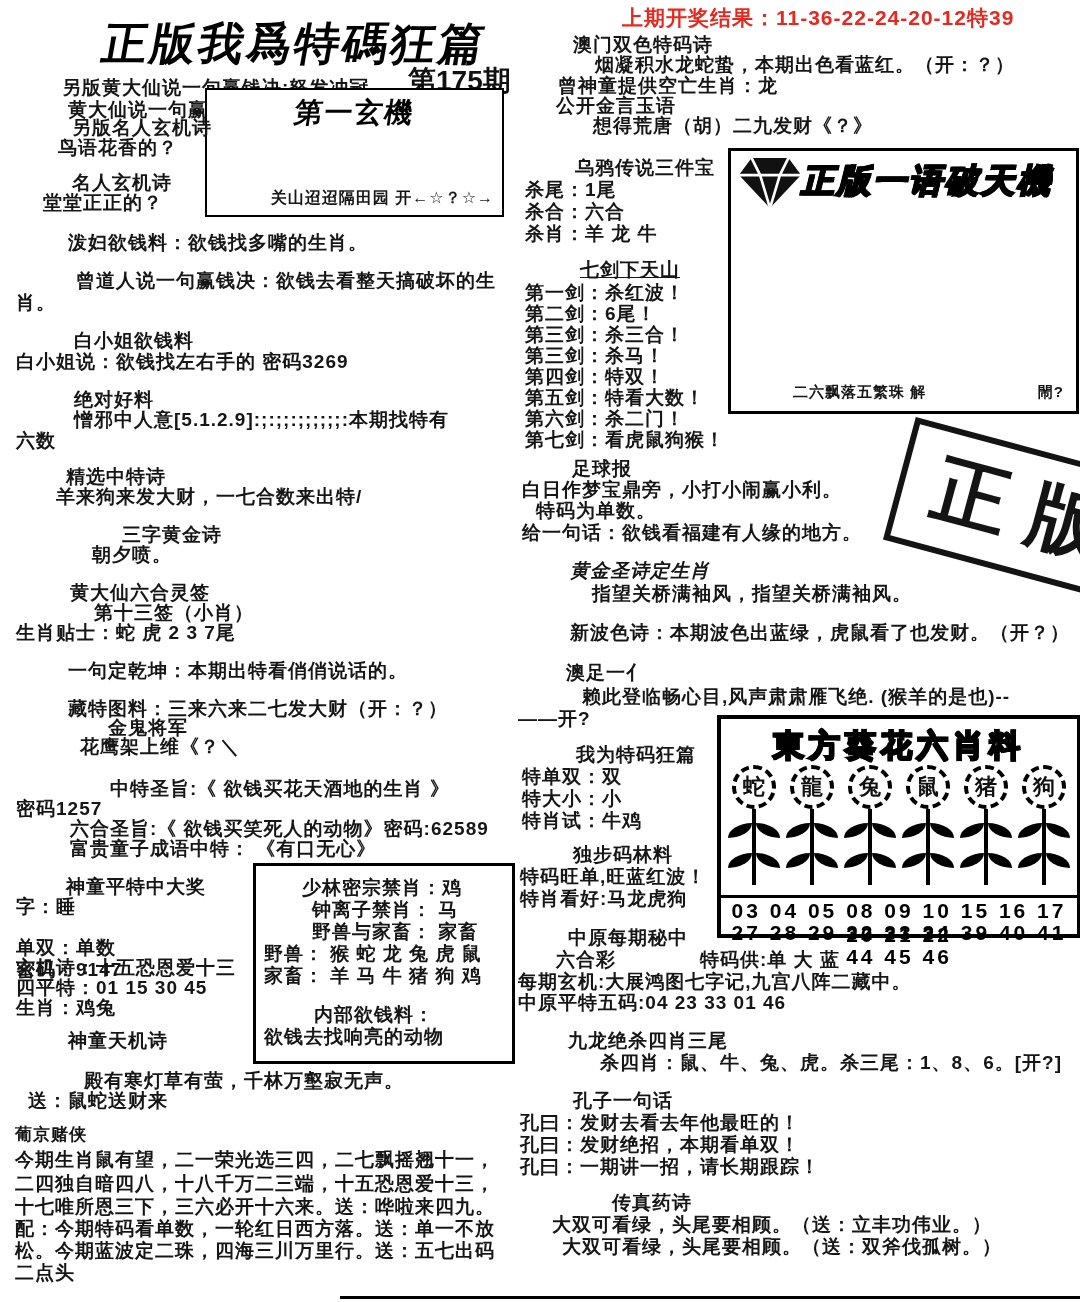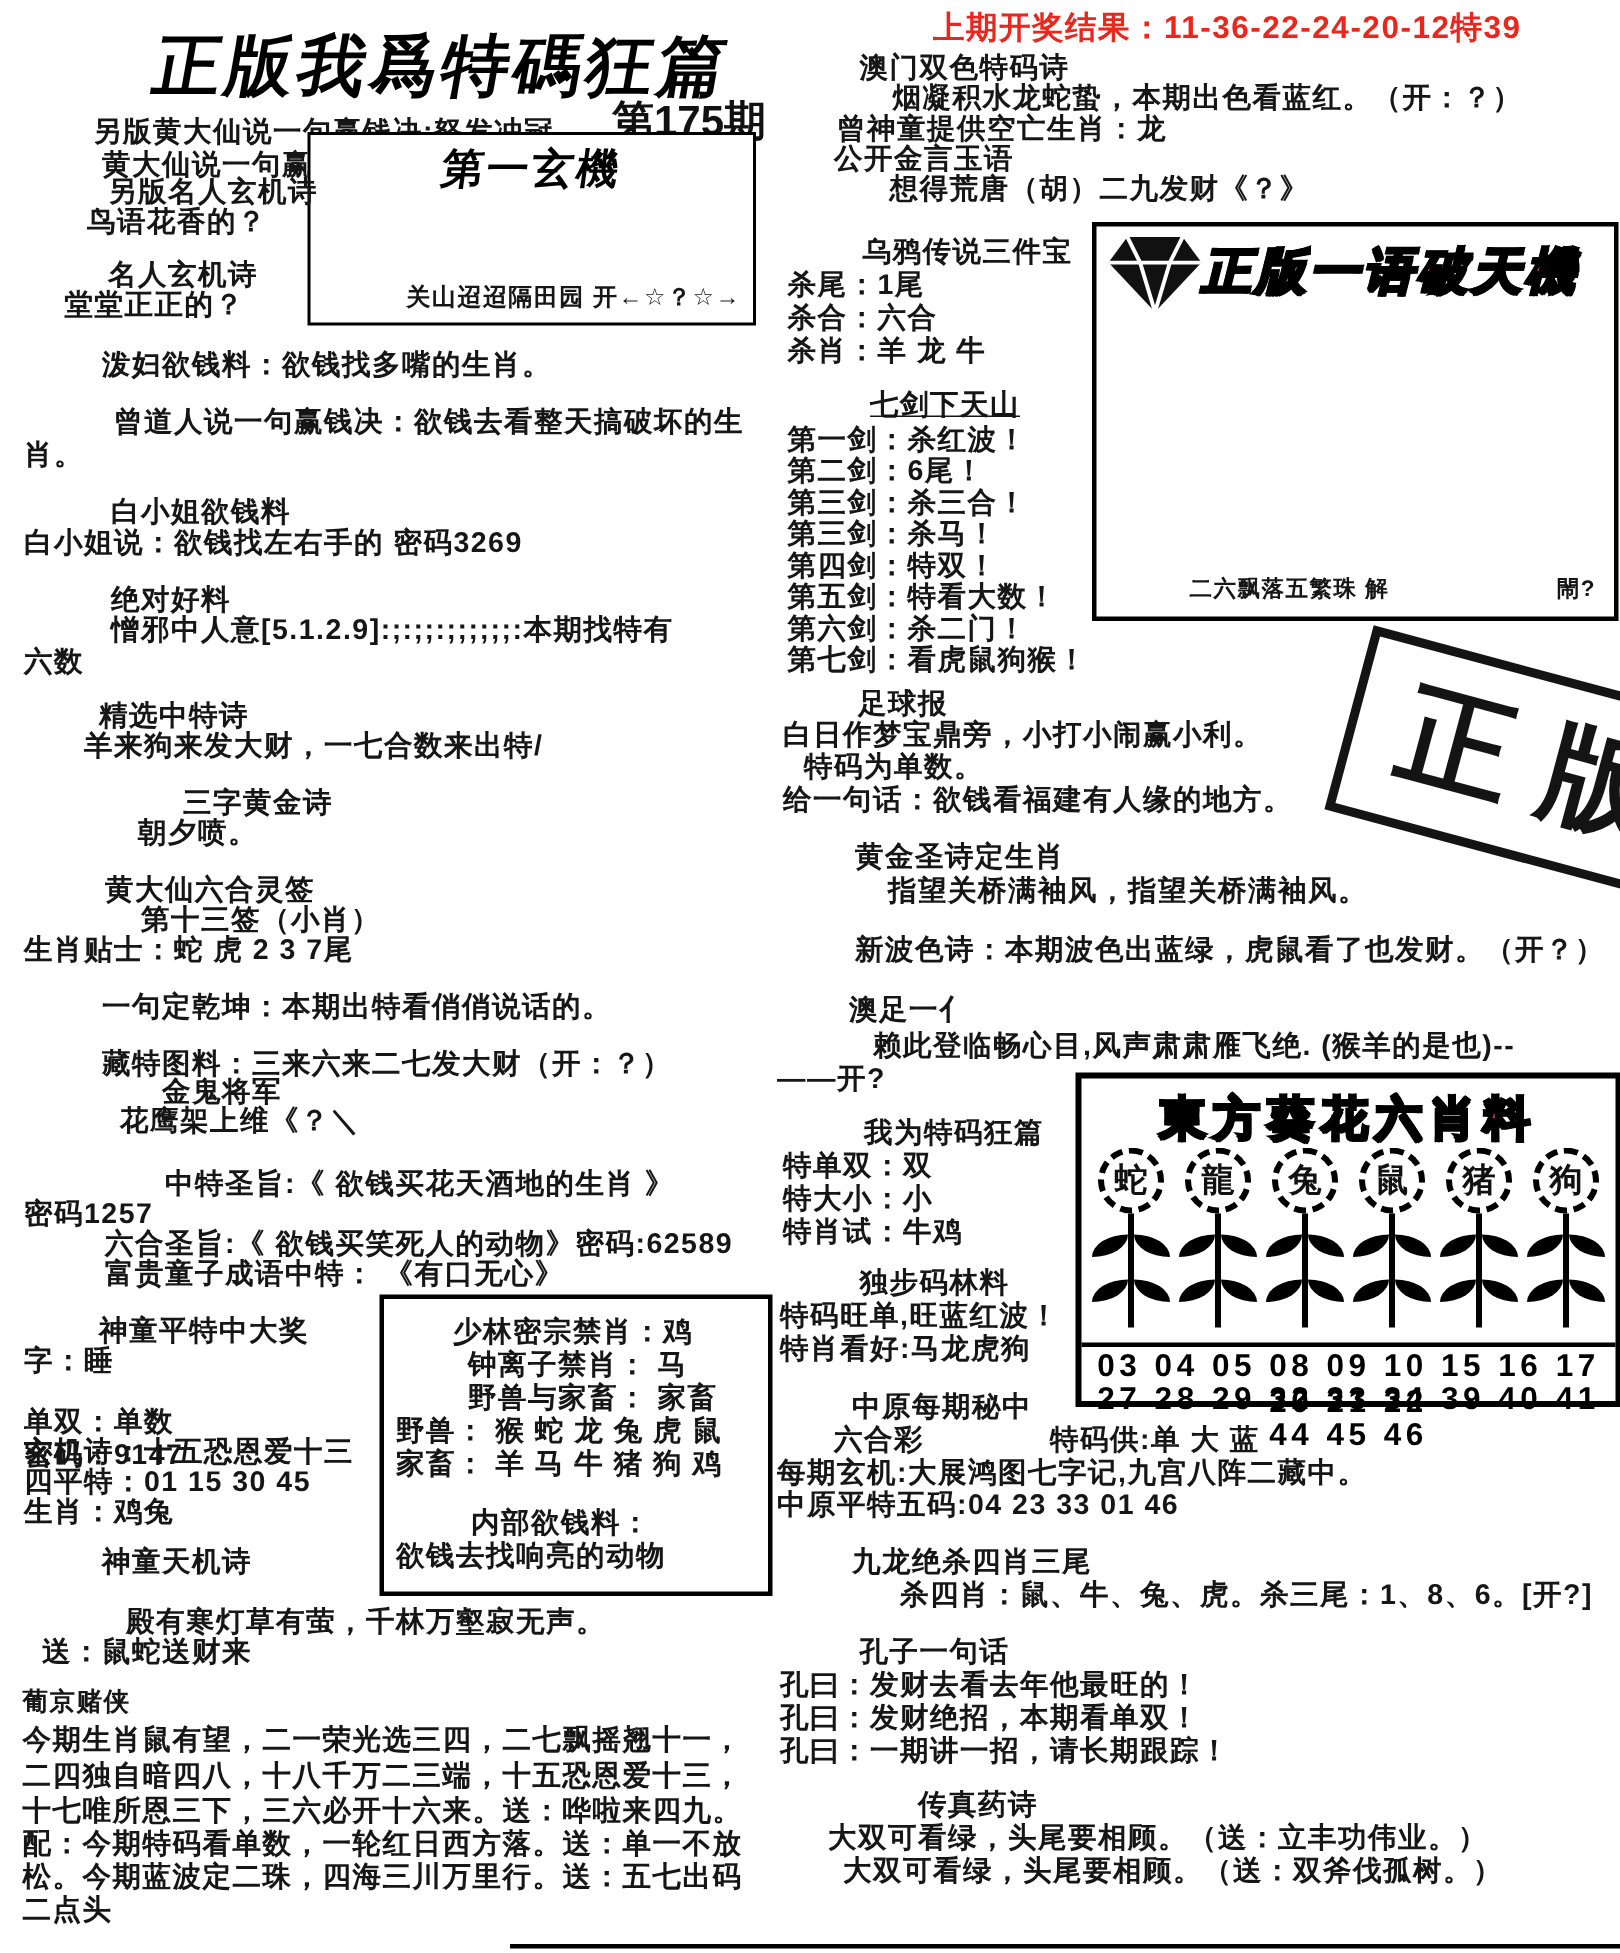--- a/index.html
+++ b/index.html
@@ -147,21 +147,21 @@
 
   <div class="t" style="left:572px;top:456px;">足球报</div>
   <div class="t" style="left:522px;top:477px;">白日作梦宝鼎旁，小打小闹赢小利。</div>
   <div class="t" style="left:522px;top:498px;margin-left:14px;">特码为单数。</div>
   <div class="t" style="left:522px;top:520px;">给一句话：欲钱看福建有人缘的地方。</div>
 
   <div class="stamp">
     <span>正版</span>
   </div>
 
-  <div class="t" style="left:570px;top:558px;">黄金圣诗定生肖</div>
+  <div class="t" style="left:570px;top:558px;font-style:italic;">黄金圣诗定生肖</div>
   <div class="t" style="left:592px;top:581px;">指望关桥满袖风，指望关桥满袖风。</div>
   <div class="t" style="left:570px;top:620px;">新波色诗：本期波色出蓝绿，虎鼠看了也发财。（开？）</div>
   <div class="t" style="left:566px;top:660px;">澳足一亻</div>
   <div class="t" style="left:582px;top:684px;">赖此登临畅心目,风声肃肃雁飞绝. (猴羊的是也)--</div>
   <div class="t" style="left:518px;top:706px;">——开?</div>
 
   <div class="t" style="left:576px;top:742px;">我为特码狂篇</div>
   <div class="t" style="left:522px;top:764px;">特单双：双</div>
   <div class="t" style="left:522px;top:786px;">特大小：小</div>
   <div class="t" style="left:522px;top:808px;">特肖试：牛鸡</div>

